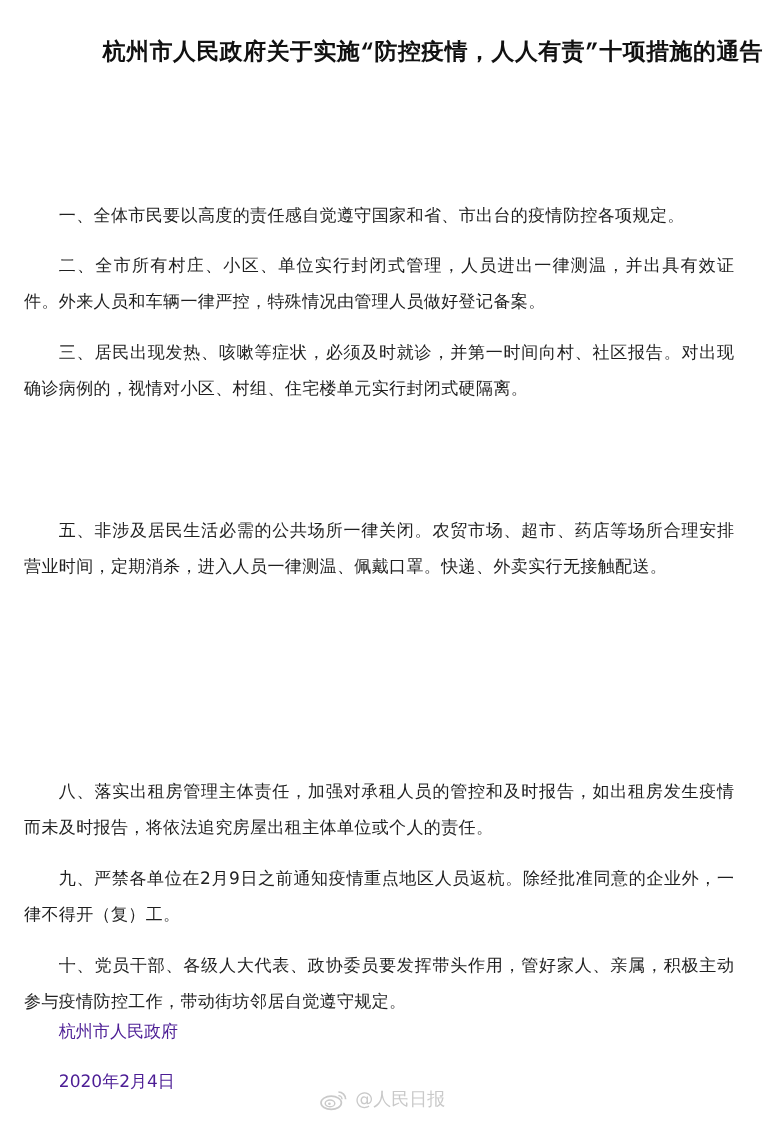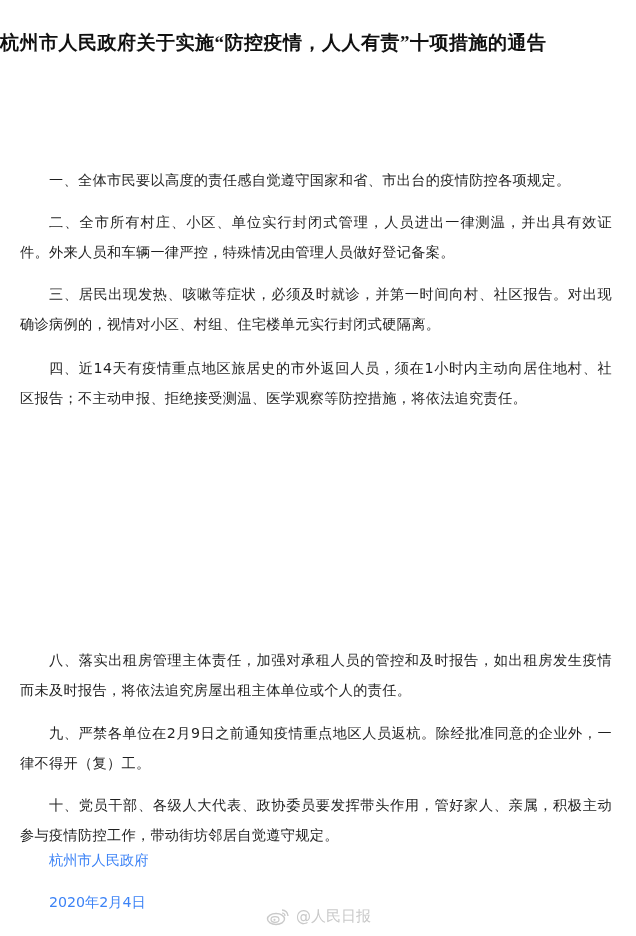--- a/index.html
+++ b/index.html
@@ -3,52 +3,52 @@
   <meta charset="utf-8">
   <style>
     html, body { margin: 0; padding: 0; }
     body {
       width: 636px; height: 936px; background: #ffffff; overflow: hidden;
       position: relative; color: #1a1a1a;
       font-family: "DejaVu Serif", "Liberation Serif", serif;
     }
     .page { position: absolute; left: 0; top: 0; width: 636px; height: 936px; }
     .title {
-      position: absolute; left: 0; top: 30px; width: 636px; text-align: left;
+      position: absolute; left: 0; top: 30px; width: 636px; text-align: right;
       font-size: 19px; font-weight: bold; letter-spacing: 0.5px; color: #111;
-      font-family: Liberation Serif, serif;
+      font-family: Liberation Mono, monospace;
     }
     .para {
       position: absolute; left: 20px; width: 592px;
       font-size: 14.2px; line-height: 30px; text-indent: 29px;
       letter-spacing: 0.3px; text-align: justify; color: #1f1f1f;
       font-family: "DejaVu Sans", "Liberation Sans", sans-serif;
     }
     .sig {
       position: absolute; left: 49px; font-size: 14.2px; line-height: 20px;
-      color: #3b82f6; font-family: "DejaVu Sans", "Liberation Sans", sans-serif; text-align: center;
+      color: #4c1d95; font-family: "DejaVu Sans", "Liberation Sans", sans-serif; text-align: center;
     }
     .watermark {
       position: absolute; left: 266px; top: 906px; height: 20px;
       display: flex; align-items: flex-end; gap: 6px; color: #c9c9c9;
       font-size: 15px; font-family: "DejaVu Sans", "Liberation Sans", sans-serif;
     }
     .weibo-icon { width: 24px; height: 18px; display: inline-block; }
   </style>
 </head>
 <body>
 
 <div class="page">
   <div class="title">杭州市人民政府关于实施“防控疫情，人人有责”十项措施的通告</div>
 
 
   <div class="para" style="top:165px">一、全体市民要以高度的责任感自觉遵守国家和省、市出台的疫情防控各项规定。</div>
   <div class="para" style="top:207px">二、全市所有村庄、小区、单位实行封闭式管理，人员进出一律测温，并出具有效证件。外来人员和车辆一律严控，特殊情况由管理人员做好登记备案。</div>
   <div class="para" style="top:279px">三、居民出现发热、咳嗽等症状，必须及时就诊，并第一时间向村、社区报告。对出现确诊病例的，视情对小区、村组、住宅楼单元实行封闭式硬隔离。</div>
-  <div class="para" style="top:353px">四、近14天有疫情重点地区旅居史的市外返回人员，须在1小时内主动向居住地村、社区报告；不主动申报、拒绝接受测温、医学观察等防控措施，将依法追究责任。</div>
+  <div class="para" style="top:428px">五、非涉及居民生活必需的公共场所一律关闭。农贸市场、超市、药店等场所合理安排营业时间，定期消杀，进入人员一律测温、佩戴口罩。快递、外卖实行无接触配送。</div>
   <div class="para" style="top:645px">八、落实出租房管理主体责任，加强对承租人员的管控和及时报告，如出租房发生疫情而未及时报告，将依法追究房屋出租主体单位或个人的责任。</div>
   <div class="para" style="top:718px">九、严禁各单位在2月9日之前通知疫情重点地区人员返杭。除经批准同意的企业外，一律不得开（复）工。</div>
   <div class="para" style="top:790px">十、党员干部、各级人大代表、政协委员要发挥带头作用，管好家人、亲属，积极主动参与疫情防控工作，带动街坊邻居自觉遵守规定。</div>
 
   <div class="sig" style="top:850px">杭州市人民政府</div>
   <div class="sig" style="top:892px">2020年2月4日</div>
 
   <div class="watermark">
     <span class="weibo-icon">
       <svg width="24" height="18" viewBox="0 0 24 18">

